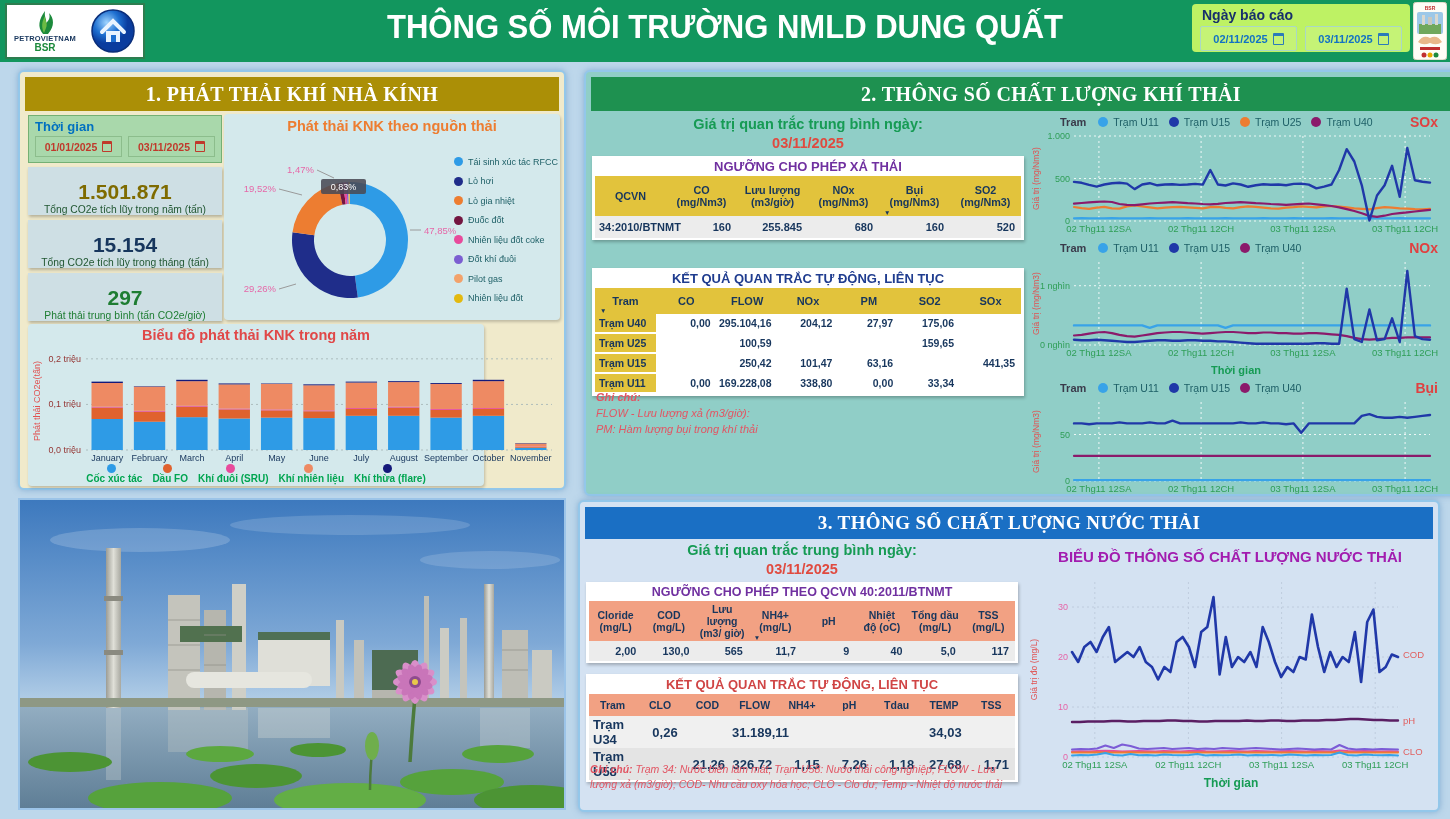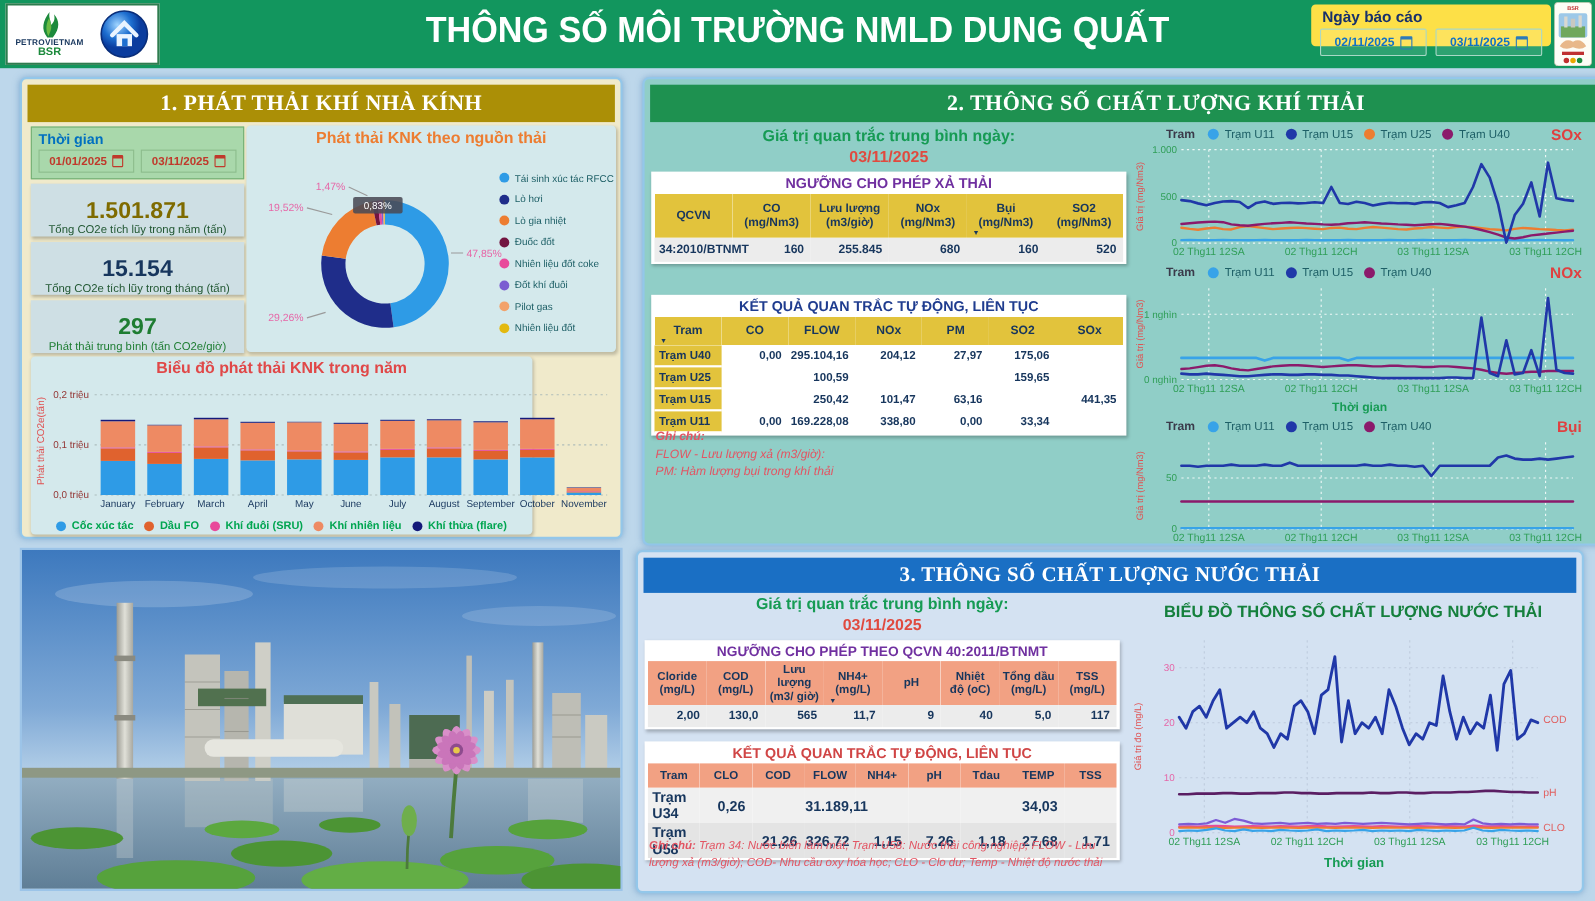--- a/index.html
+++ b/index.html
@@ -5,21 +5,21 @@
   html,body{margin:0;padding:0;}
   body{width:1450px;height:819px;background:#BDD7EB;font-family:"Liberation Sans",sans-serif;position:relative;overflow:hidden;}
   .abs{position:absolute;}
   
   .header{left:0;top:0;width:1450px;height:62px;background:#12965E;}
   .logo-box{left:5px;top:3px;width:140px;height:56px;background:#fff;border:2px solid #2E7D4F;display:flex;align-items:center;justify-content:space-around;box-sizing:border-box;}
   .brand{display:flex;flex-direction:column;align-items:center;line-height:1;}
   .brand .b1{font-size:7.5px;font-weight:bold;color:#17365D;letter-spacing:.2px;}
   .brand .b2{font-size:10px;font-weight:bold;color:#1C8A3C;}
   .main-title{left:0;right:0;top:8px;text-align:center;color:#fff;font-size:33px;font-weight:bold;letter-spacing:0px;transform:scaleX(.94);}
-  .date-box{right:40px;top:4px;width:218px;height:38px;background:#fde047;border-radius:4px;padding:2px 8px;box-sizing:border-box;}
+  .date-box{right:40px;top:4px;width:218px;height:48px;background:#bef264;border-radius:4px;padding:2px 8px;box-sizing:border-box;}
   .date-box .lbl{font-size:14px;font-weight:bold;color:#17306B;margin:1px 0 3px 2px;}
   .date-inputs{display:flex;gap:8px;}
   .date-field{flex:1;border:1px solid #A9D8C6;border-radius:2px;height:23px;display:flex;align-items:center;justify-content:center;font-size:11px;font-weight:bold;color:#1272C4;background:rgba(255,255,255,.12);}
   .cal{display:inline-block;width:9px;height:8px;border:1px solid #2B7BB9;border-top:3px solid #2B7BB9;border-radius:1px;margin-left:5px;}
   
   .panel{border:2px solid #93C7EA;border-radius:6px;box-shadow:0 0 6px rgba(90,140,190,.55);box-sizing:border-box;}
   .panel1{left:18px;top:70px;width:548px;height:420px;background:#F0EACB;}
   .panel2{left:584px;top:70px;width:934px;height:426px;background:#90CEC7;}
   .panel3{left:578px;top:500px;width:862px;height:312px;background:#D4E2F2;}
   .titlebar{left:5px;top:5px;right:5px;height:34px;display:flex;align-items:center;justify-content:center;color:#fff;font-family:"Liberation Serif",serif;font-weight:bold;font-size:20px;letter-spacing:.4px;}
@@ -39,21 +39,21 @@
   .donut-card{left:204px;top:42px;width:336px;height:206px;background:#D4E9EC;border-radius:4px;box-shadow:1px 2px 3px rgba(0,0,0,.2);}
   .donut-title{left:0;right:0;top:4px;text-align:center;font-size:14.5px;font-weight:bold;color:#ED7D31;}
   .donut-legend{left:230px;top:38px;}
   .donut-legend .lg-item{display:flex;align-items:center;height:19.5px;}
   .dot{width:9px;height:9px;border-radius:50%;display:inline-block;margin-right:5px;flex:none;}
   .donut-legend .lg-item span:last-child{font-size:9px;color:#1D5F66;}
   
   .bar-card{left:8px;top:252px;width:456px;height:162px;background:#D4E9EC;border-radius:4px;box-shadow:1px 2px 3px rgba(0,0,0,.2);}
   .bar-title{left:0;right:0;top:3px;text-align:center;font-size:14.5px;font-weight:bold;color:#E04848;}
   .bar-legend{left:0;right:0;bottom:2px;display:flex;justify-content:center;gap:10px;}
-  .bar-legend .lg-item{display:inline-flex;align-items:center;}
+  .bar-legend .lg-item{display:inline-flex;align-items:center;flex-direction:column;}
   .bar-legend .lg-item span:last-child{font-size:10px;font-weight:bold;color:#00A550;}
   
   .photo{left:18px;top:498px;width:548px;height:312px;border:2px solid #9CC4E8;box-sizing:border-box;}
   
   .avg-line{left:6px;width:432px;text-align:center;font-size:14.5px;font-weight:bold;}
   .avg-green{color:#169B54;}
   .avg-red{color:#E04A3F;}
   .card{left:6px;width:432px;background:#fff;box-shadow:1px 2px 3px rgba(0,0,0,.25);padding:2px 3px;box-sizing:border-box;}
   .card-title{text-align:center;font-weight:bold;font-size:13px;padding:1px 0 2px;}
   table{border-collapse:collapse;width:100%;table-layout:fixed;}
@@ -83,21 +83,21 @@
   .notes-p3 .nb{font-weight:bold;}
   
   .chart-block{position:absolute;}
   .chart-legend{display:flex;align-items:center;gap:10px;height:16px;padding-left:30px;}
   .chart-legend .lg-title{font-size:11px;font-weight:bold;color:#3A3A4A;margin-right:2px;}
   .chart-legend .lg-item{display:inline-flex;align-items:center;}
   .chart-legend .lg-item .dot{width:10px;height:10px;}
   .chart-legend .lg-item span:last-child{font-size:10.5px;color:#1D5F66;}
   .chart-title-r{position:absolute;right:4px;top:0;font-size:14px;font-weight:bold;color:#E04040;}
   .xlabel{text-align:center;font-size:11px;font-weight:bold;color:#169B54;}
-  .water-title{left:444px;top:46px;width:412px;text-align:center;font-size:15px;font-weight:bold;color:#15803d;}
+  .water-title{left:444px;top:46px;width:412px;text-align:center;font-size:15px;font-weight:bold;color:#a21caf;}
 </style>
 </head>
 <body>
 
 <div class="abs header">
   <div class="abs logo-box">
     <div style="display:flex;flex-direction:column;align-items:center;">
       <svg width="28" height="26" viewBox="0 0 28 26">
         <path d="M12 25 C6 18 8 10 14 2 C13 9 16 10 15 14 C19 11 19 7 18 4 C23 9 24 17 17 25 Z" fill="#1C8A3C"></path>
         <path d="M13 24 C10 18 11 12 14 7 C14 12 17 14 15 19 Z" fill="#6CBB44"></path>

